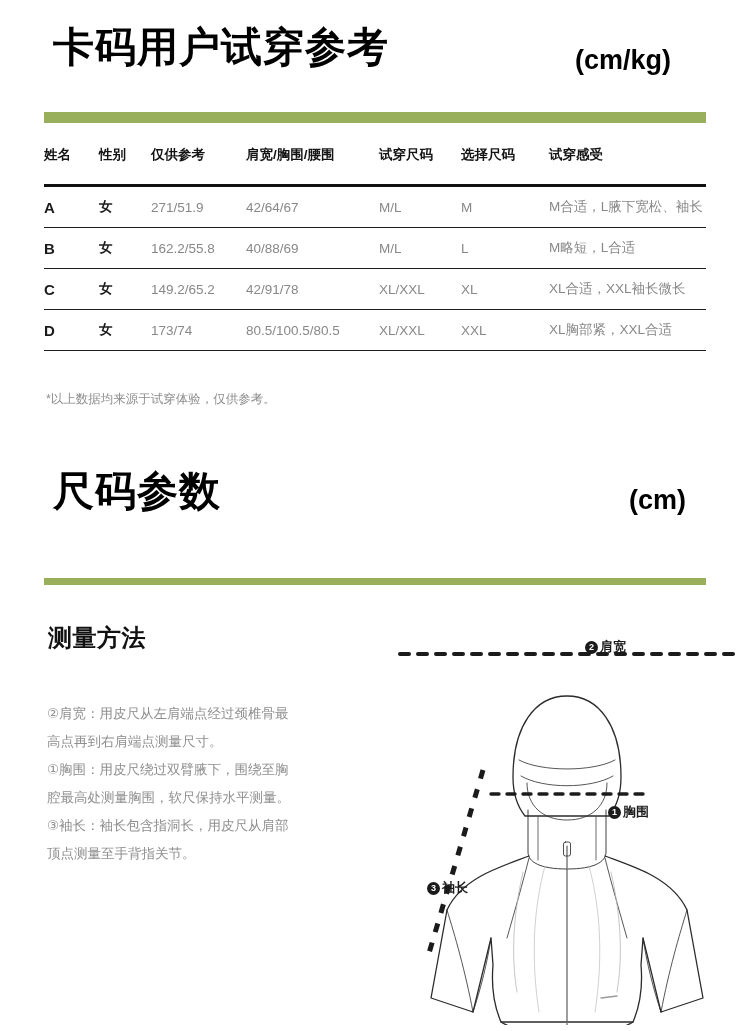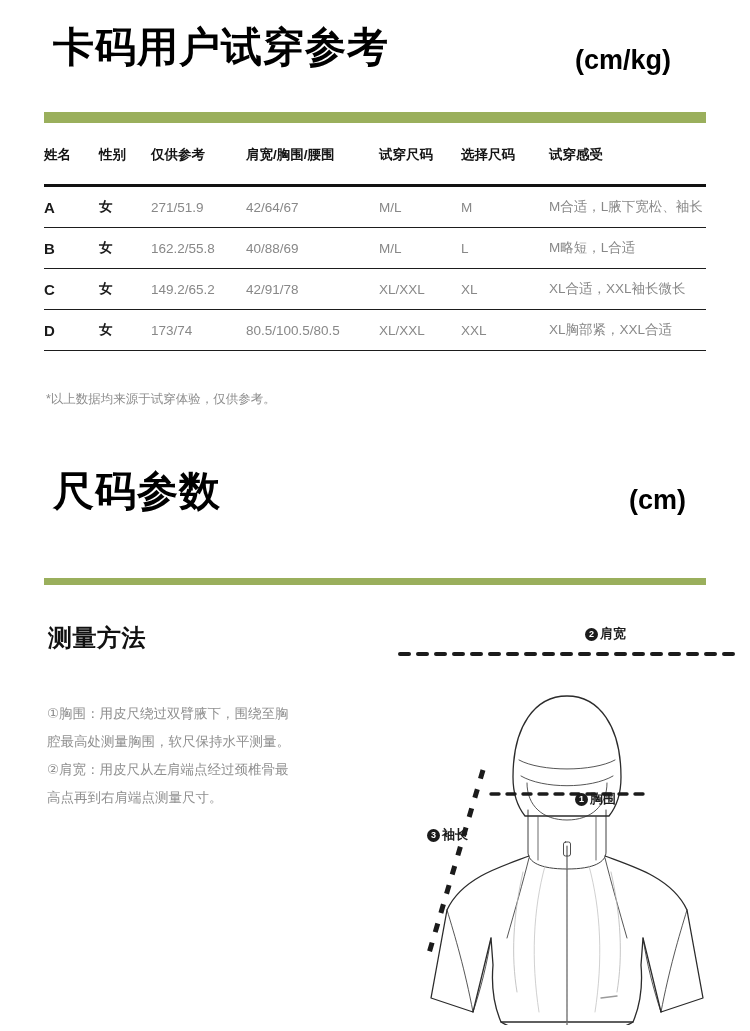--- a/index.html
+++ b/index.html
@@ -154,24 +154,25 @@
     width: 345px; height: 405px;
   }
   .diagram svg { display: block; }
 
   .dg-label {
     position: absolute;
     font-size: 13px;
     font-weight: 700;
     color: #1b1b1b;
     white-space: nowrap;
+    margin-top: 13px;
   }
   .lbl-shoulder { left: 585px; top: 625px; }
-  .lbl-chest    { left: 575px; top: 790px; }
-  .lbl-sleeve   { left: 427px; top: 826px; }
+  .lbl-chest    { left: 608px; top: 790px; }
+  .lbl-sleeve   { left: 427px; top: 866px; }
   .badge {
     display: inline-block;
     width: 13px; height: 13px;
     border-radius: 50%;
     background: #1b1b1b;
     color: #fff;
     font-size: 9px;
     font-weight: 700;
     line-height: 13px;
     text-align: center;
@@ -252,22 +253,23 @@
   </div>
 
   <div class="note">*以上数据均来源于试穿体验，仅供参考。</div>
 
   <div class="sec2-title">尺码参数</div>
   <div class="sec2-unit">(cm)</div>
   <div class="green-bar-2"></div>
 
   <div class="mm-title">测量方法</div>
   <div class="mm-body">
+    <p>②肩宽：用皮尺从左肩端点经过颈椎骨最高点再到右肩端点测量尺寸。</p>
     <p>①胸围：用皮尺绕过双臂腋下，围绕至胸腔最高处测量胸围，软尺保持水平测量。</p>
-    <p>②肩宽：用皮尺从左肩端点经过颈椎骨最高点再到右肩端点测量尺寸。</p>
+    <p>③袖长：袖长包含指洞长，用皮尺从肩部顶点测量至手背指关节。</p>
   </div>
 
   <div class="diagram">
     <svg width="345" height="405" viewBox="0 0 345 405">
       <g fill="none" stroke="#2b2b2b" stroke-width="1.3" stroke-linejoin="round" stroke-linecap="round">
 
         <line x1="5" y1="34" x2="340" y2="34" stroke="#1b1b1b" stroke-width="4" stroke-dasharray="9 9"></line>
 
         <path d="M118 157 C118 106 140 76 172 76 C204 76 226 106 226 157
                  C226 172 222 186 214 196 L130 196 C122 186 118 172 118 157 Z"></path>

